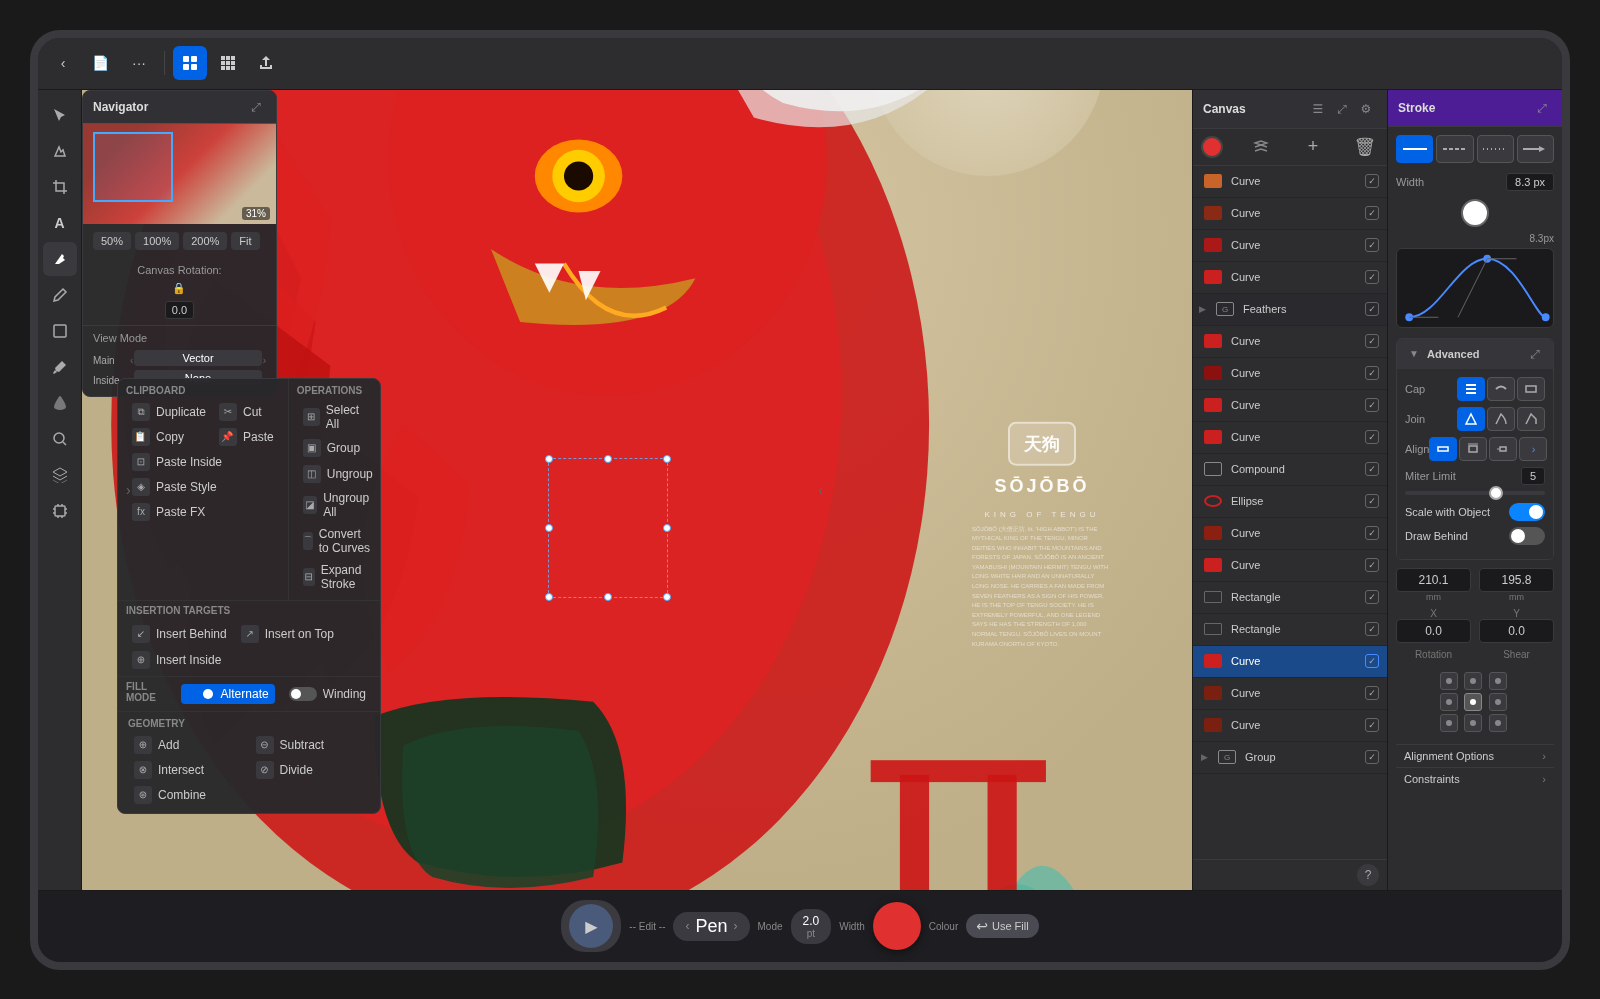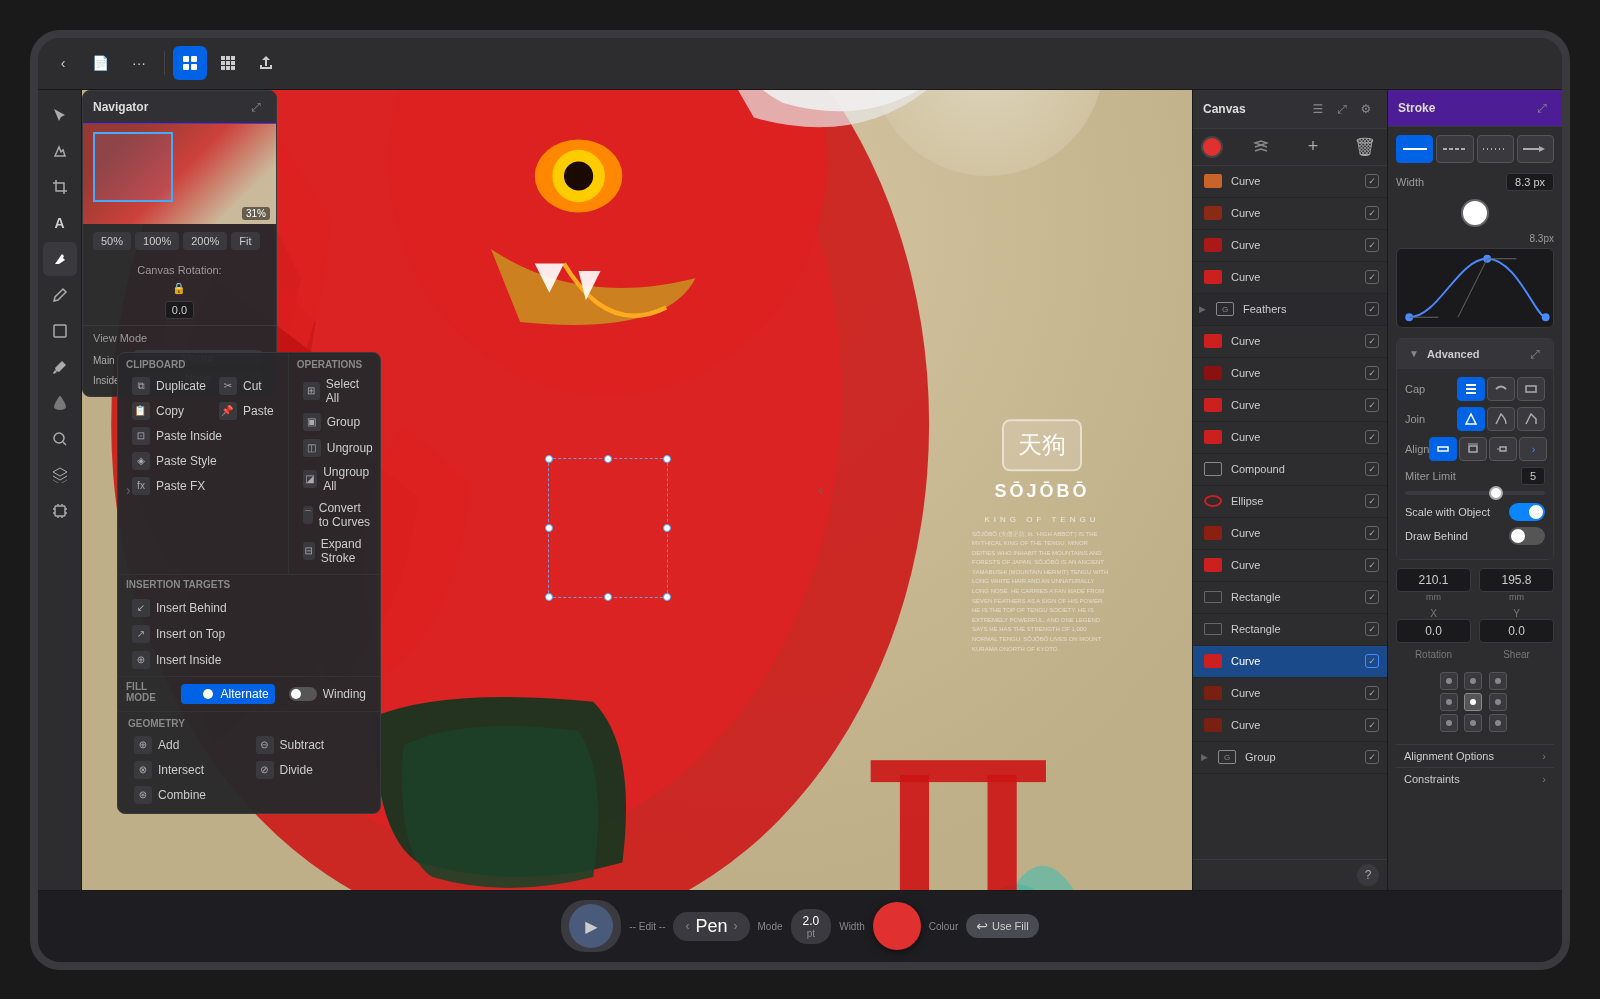--- a/index.html
+++ b/index.html
@@ -1103,21 +1103,21 @@
 
           <ellipse cx="420" cy="780" rx="80" ry="60" fill="#cc7010" opacity="0.9"></ellipse>
 
           <path d="M310,290 L320,310 L330,290" fill="white" opacity="0.9"></path>
           <path d="M340,295 L345,315 L355,295" fill="white" opacity="0.9"></path>
         </svg>
       </div>
 
       <div class="artwork-text">
         <div style="background: rgba(255,255,255,0.15); border: 2px solid rgba(255,255,255,0.5); padding: 8px 14px; border-radius: 8px; display:inline-block;">
-          <span style="color: rgba(255,255,255,0.95); font-size: 24px; font-weight: normal; margin-top: 44px;">天狗</span>
+          <span style="color: rgba(255,255,255,0.95); font-size: 18px; font-weight: bold; margin-top: 44px;">天狗</span>
         </div>
         <div style="margin-top: 10px; color: rgba(255, 255, 255, 0.95); font-size: 18px; font-weight: 900; letter-spacing: 3px; display: block;">SŌJŌBŌ</div>
         <div style="color: rgba(255,255,255,0.7); font-size: 8px; letter-spacing: 4px; text-transform: uppercase; margin-top: 13px;">KING OF TENGU</div>
         <div style="color: rgba(255,255,255,0.55); font-size: 6px; line-height: 1.6; max-width: 140px; margin-top: 6px; text-align: left;">SŌJŌBŌ (大僧正坊, lit. 'HIGH ABBOT') IS THE MYTHICAL KING OF THE TENGU, MINOR DEITIES WHO INHABIT THE MOUNTAINS AND FORESTS OF JAPAN. SŌJŌBŌ IS AN ANCIENT YAMABUSHI (MOUNTAIN HERMIT) TENGU WITH LONG WHITE HAIR AND AN UNNATURALLY LONG NOSE. HE CARRIES A FAN MADE FROM SEVEN FEATHERS AS A SIGN OF HIS POWER. HE IS THE TOP OF TENGU SOCIETY. HE IS EXTREMELY POWERFUL, AND ONE LEGEND SAYS HE HAS THE STRENGTH OF 1,000 NORMAL TENGU. SŌJŌBŌ LIVES ON MOUNT KURAMA ONORTH OF KYOTO.</div>
       </div>
 
       <div class="selection-overlay">
         <div class="sel-handle" style="top:-4px; left:-4px;"></div>
         <div class="sel-handle" style="top:-4px; right:-4px;"></div>
         <div class="sel-handle" style="bottom:-4px; left:-4px;"></div>
@@ -1229,21 +1229,21 @@
                 <span>Convert to Curves</span>
               </div>
               <div class="ops-full-item">
                 <div class="ops-item-icon">⊟</div>
                 <span>Expand Stroke</span>
               </div>
             </div>
           </div>
         </div>
 
-        <div style="padding: 4px 8px; border-bottom: 1px solid #333; display:flex; gap:2px; flex-wrap:wrap;flex-direction:column;">
+        <div style="padding: 4px 8px; border-bottom: 1px solid #333; display:flex; gap:2px; flex-wrap:wrap;">
           <div class="ops-section-title" style="width:100%;">Insertion Targets</div>
           <div class="ops-full-item">
             <div class="ops-item-icon">↙</div>
             <span>Insert Behind</span>
           </div>
           <div class="ops-full-item">
             <div class="ops-item-icon">↗</div>
             <span>Insert on Top</span>
           </div>
           <div class="ops-full-item">

